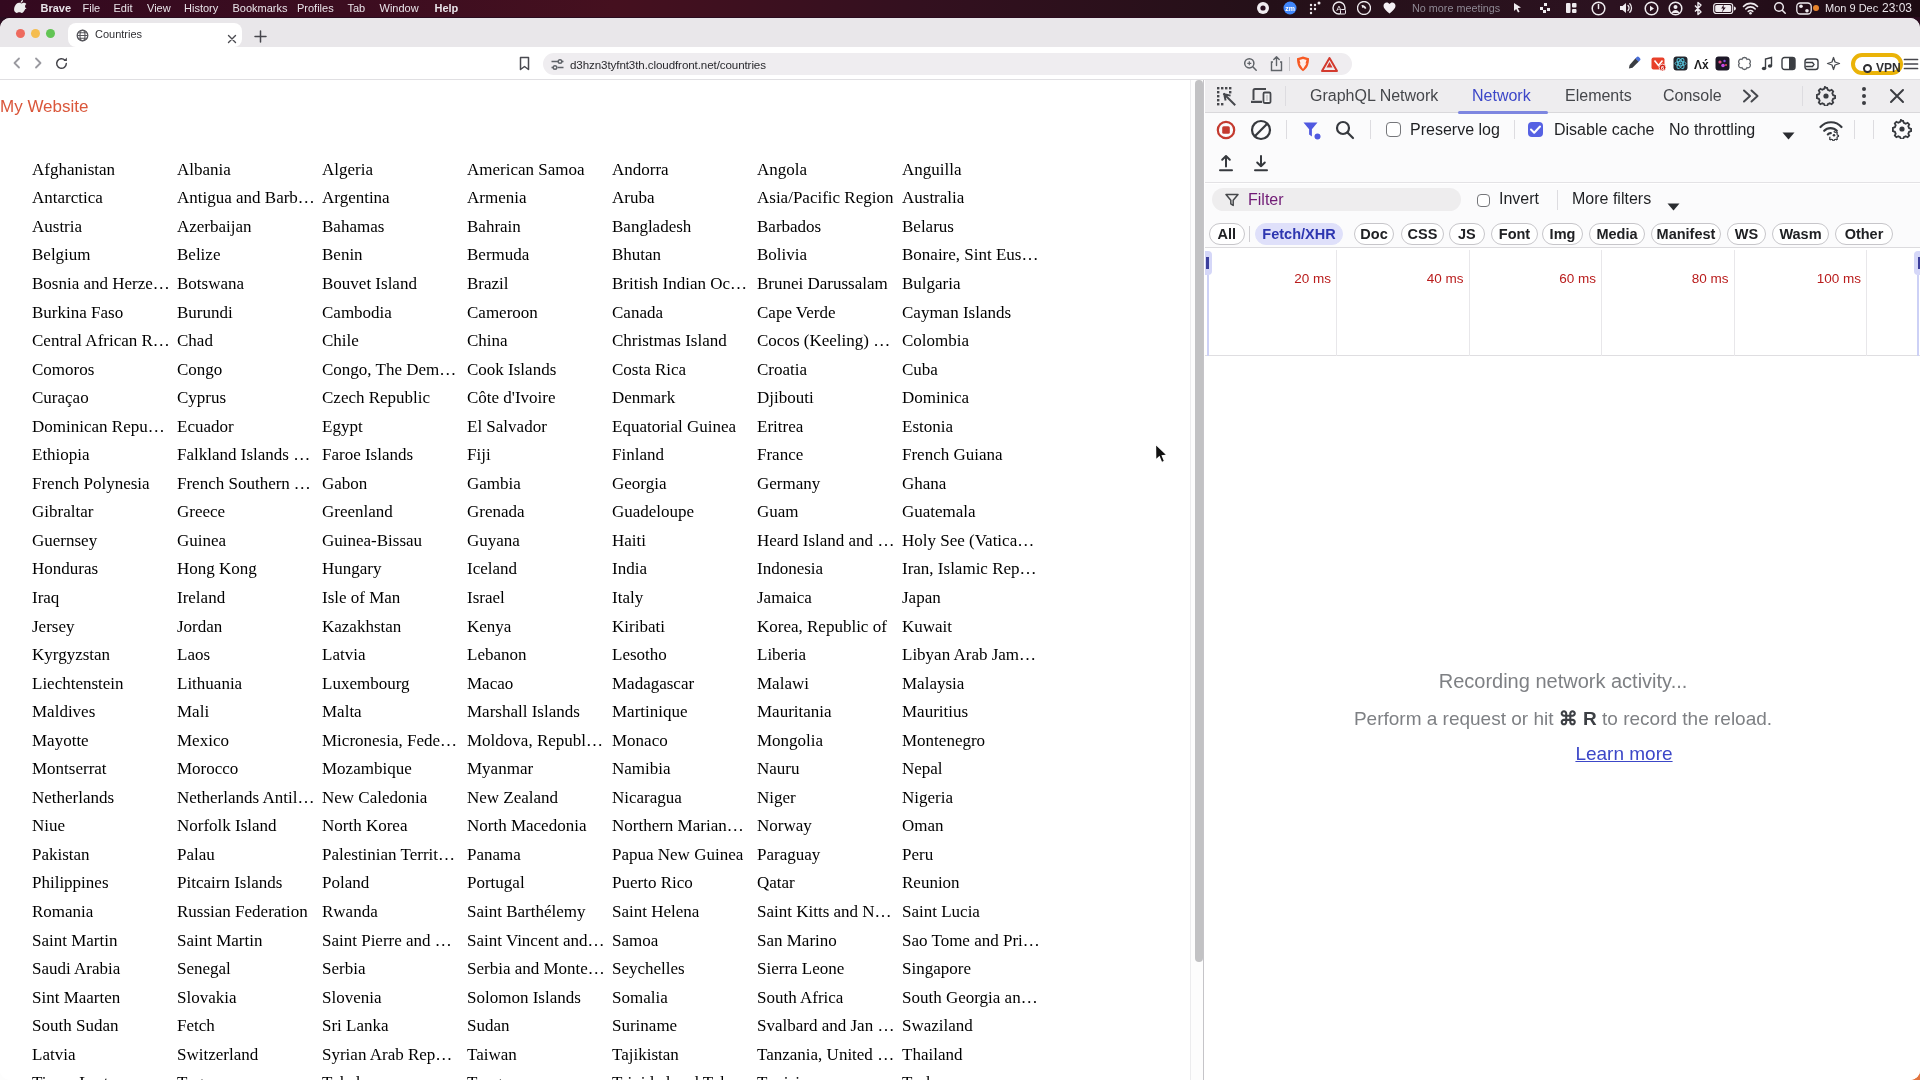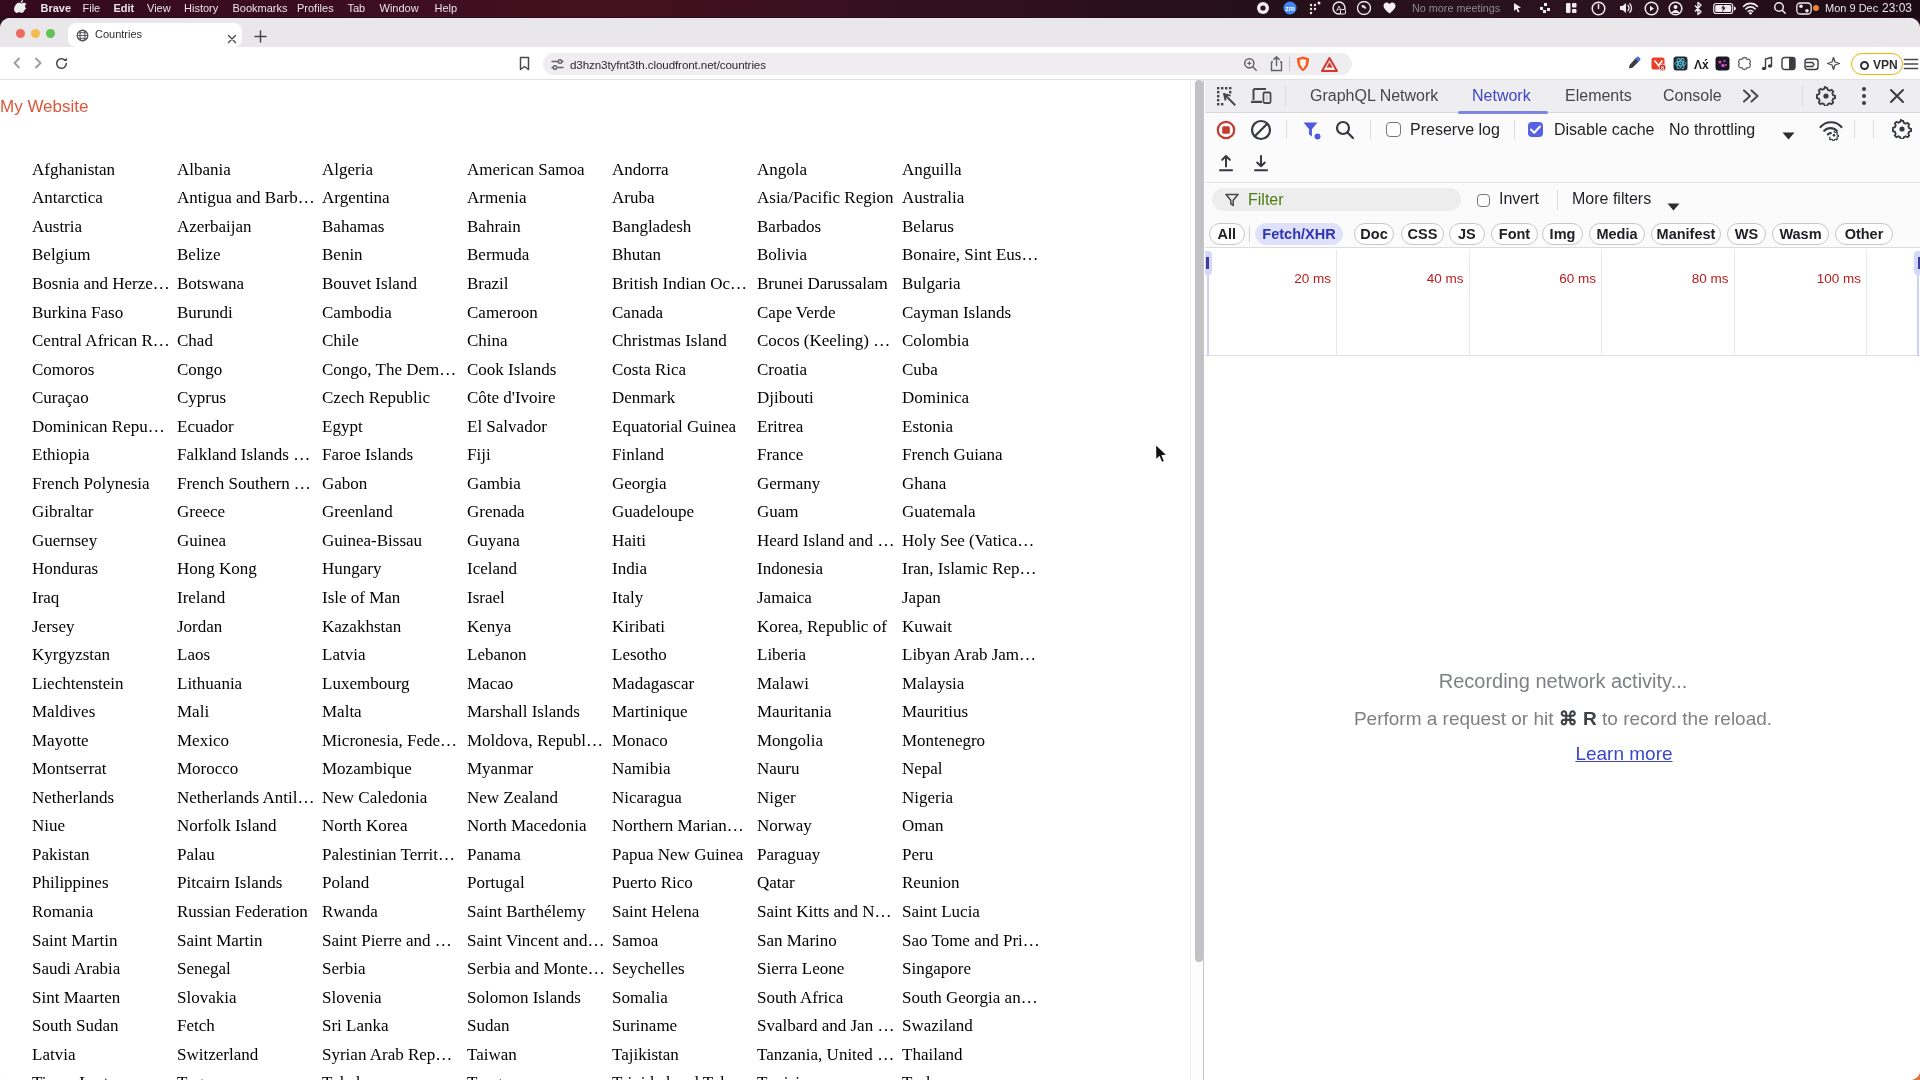--- a/index.html
+++ b/index.html
@@ -53,28 +53,28 @@
 </style></head>
 <body>
 <div id="wallBL"></div>
 <div id="wallBR"></div>
 <div id="menubar">
     <div class="mi" style="left:14px"><svg width="13" height="15" viewBox="0 0 13 15" style="vertical-align:-3px">
         <path d="M9.1 0.6c0.1 0.8-0.2 1.6-0.7 2.2-0.5 0.6-1.3 1.1-2.1 1-0.1-0.8 0.3-1.6 0.7-2.1C7.5 1.1 8.4 0.6 9.1 0.6zM11.7 11.1c-0.4 0.9-0.6 1.3-1.1 2.1-0.7 1.1-1.7 2.5-3 2.5-1.1 0-1.4-0.7-2.9-0.7-1.5 0-1.8 0.7-2.9 0.7-1.2 0-2.2-1.2-2.9-2.3C-2.1 10.3-0.3 6.6 1.2 5.2 2.2 4.3 3.4 3.8 4.5 3.8c1.2 0 1.9 0.7 2.9 0.7 0.9 0 1.5-0.7 2.9-0.7 1 0 2 0.5 2.8 1.4-2.4 1.3-2 4.8 0.4 5.9z" fill="#ececec" transform="scale(0.85) translate(1.5,-0.5)"></path>
       </svg></div>
     <div class="mi" style="left:40.5px"><span style="font-weight:700">Brave</span></div>
     <div class="mi" style="left:82.5px"><span style="font-weight:500">File</span></div>
-    <div class="mi" style="left:113.5px"><span style="font-weight:700">Edit</span></div>
+    <div class="mi" style="left:113.5px"><span style="font-weight:400">Edit</span></div>
     <div class="mi" style="left:147px"><span style="font-weight:500">View</span></div>
     <div class="mi" style="left:184px"><span style="font-weight:500">History</span></div>
     <div class="mi" style="left:232.5px"><span style="font-weight:500">Bookmarks</span></div>
     <div class="mi" style="left:297px"><span style="font-weight:500">Profiles</span></div>
     <div class="mi" style="left:347.5px"><span style="font-weight:500">Tab</span></div>
     <div class="mi" style="left:379.5px"><span style="font-weight:500">Window</span></div>
-    <div class="mi" style="left:434.5px"><span style="font-weight:400">Help</span></div>
+    <div class="mi" style="left:434.5px"><span style="font-weight:700">Help</span></div>
     <div class="mi" style="left:1256px;top:0"><svg width="14" height="14" viewBox="0 0 14 14" style="vertical-align:-3px">
         <circle cx="7" cy="7" r="6" fill="#f0ecf0"></circle>
         <circle cx="7" cy="7" r="2.6" fill="#2a1020"></circle>
       </svg></div>
     <div class="mi" style="left:1283px;top:0"><svg width="14" height="14" viewBox="0 0 14 14" style="vertical-align:-3px">
         <circle cx="7" cy="7" r="6.5" fill="#4087fc"></circle>
         <text x="7" y="9.8" font-size="7" font-weight="700" fill="#fff" text-anchor="middle" font-family="Liberation Sans">zm</text>
       </svg></div>
     <div class="mi" style="left:1308px;top:0"><svg width="14" height="14" viewBox="0 0 14 14" style="vertical-align:-3px">
         <g fill="#efebef">
@@ -261,21 +261,21 @@
           <rect x="1" y="1.5" width="13" height="12" rx="2.5" fill="none" stroke="#3a3d42" stroke-width="1.4"></rect>
           <path d="M8 2h4a2 2 0 012 2v7a2 2 0 01-2 2H8z" fill="#3a3d42"></path>
         </svg></div>
       <div class="abs" style="left:1804px;top:9.5px"><svg width="15" height="14" viewBox="0 0 15 14" style="">
           <rect x="1" y="2" width="13" height="10.5" rx="2.5" fill="none" stroke="#3a3d42" stroke-width="1.4"></rect>
           <path d="M1.5 5.5h7l1.5 2-1.5 2h-7" fill="none" stroke="#3a3d42" stroke-width="1.3"></path>
         </svg></div>
       <div class="abs" style="left:1826px;top:9px"><svg width="15" height="15" viewBox="0 0 15 15" style="">
           <path d="M7.5 1.5l1.5 4.5 4.5 1.5-4.5 1.5-1.5 4.5-1.5-4.5L1.5 7.5 6 6z" fill="none" stroke="#4a4d52" stroke-width="1.3" stroke-linejoin="round"></path>
         </svg></div>
-      <div class="abs" style="left:1851px;top:6px;width:52px;height:22px;border:1px solid #eab308;border-radius:11px;background:#fff"> 
+      <div class="abs" style="left:1851px;top:6px;width:52px;height:22px;border:4px solid #eab308;border-radius:11px;background:#fff"> 
         <div class="abs" style="left:8px;top:6.5px;width:9px;height:9px;border-radius:50%;border:2.6px solid #2f2f33"></div> 
         <div class="abs" style="left:21px;top:3.5px;font-size:12px;font-weight:600;color:#2f2f33">VPN</div>
       </div>
       <div class="abs" style="left:1903px;top:10px"><svg width="16" height="14" viewBox="0 0 16 14" style="">
           <path d="M1.5 2.5h13M1.5 7h13M1.5 11.5h13" stroke="#47474d" stroke-width="1.7" stroke-linecap="round"></path>
         </svg></div>
     </div>
   <div id="main">
     <div id="page">
         <h1>My Website</h1>
@@ -618,21 +618,21 @@
           <div class="abs" style="left:46px;top:7px"><svg width="20" height="20" viewBox="0 0 20 20" style="">
               <path d="M10 3v10.3M6.2 9.5L10 13.3l3.8-3.8" stroke="#36393e" stroke-width="2" fill="none" stroke-linecap="round" stroke-linejoin="round"></path>
               <path d="M4 17.2h12" stroke="#36393e" stroke-width="2" stroke-linecap="round"></path>
             </svg></div>
         </div>
 <div id="dtFilterRow">
           <div class="abs" style="left:7px;top:4px;width:249px;height:23px;background:#eeedee;border-radius:11.5px">  
             <div class="abs" style="left:13px;top:4.5px"><svg width="14" height="14" viewBox="0 0 14 14" style="">
                 <path d="M1 1.5h12l-4.8 5.8v5.2l-2.4-1.7V7.3z" fill="none" stroke="#45474a" stroke-width="1.5" stroke-linejoin="round"></path>
               </svg></div>  
-            <div class="abs" style="left:36px;top:2.5px;font-size:16px;color:#4d7c0f">Filter</div>
+            <div class="abs" style="left:36px;top:2.5px;font-size:16px;color:#701a75">Filter</div>
           </div>
           <div class="cbx" style="left:272px;top:10px;width:13px;height:13px"></div>
           <div class="dtlabel" style="left:294px;top:6px">Invert</div>
           <div class="sep" style="left:352px;top:6px;height:20px"></div>
           <div class="dtlabel" style="left:367px;top:6px">More filters</div>
           <div class="abs" style="left:462px;top:13px"><svg width="13" height="8" viewBox="0 0 13 8" style="">
               <path d="M0.5 0.5h12L6.5 7.5z" fill="#2a2c30"></path>
             </svg></div>
         </div>
 <div id="dtChipsRow">

